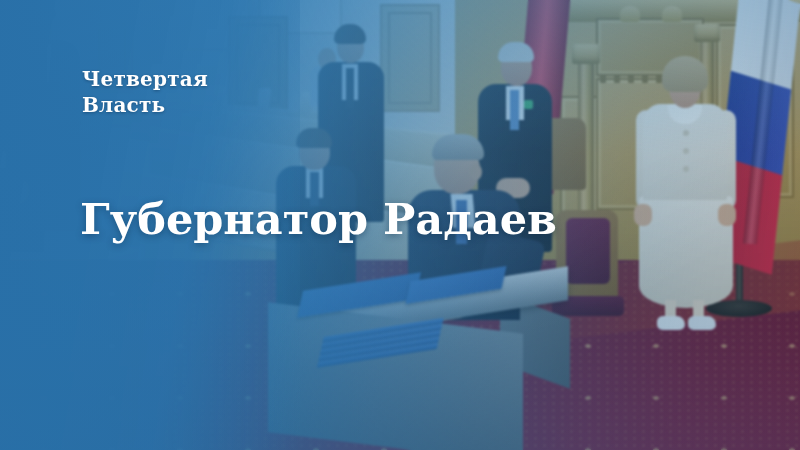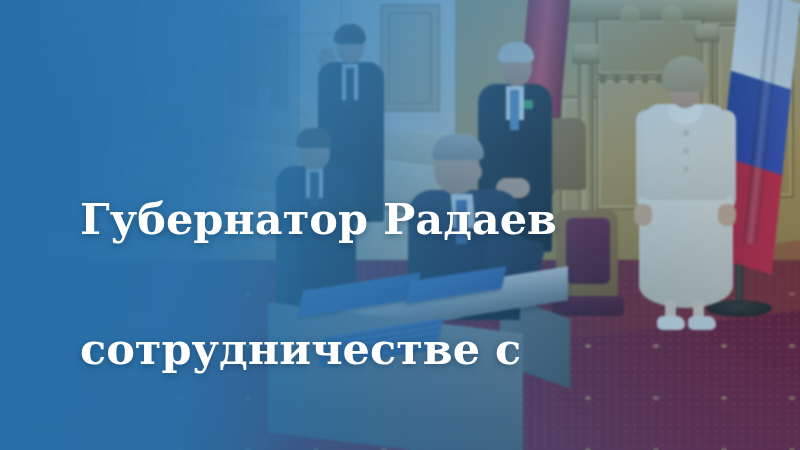--- a/index.html
+++ b/index.html
@@ -602,20 +602,22 @@
     </div>
 
     <div class="photo-blur"></div>
     <div class="photo-haze"></div>
   </div>
 
   <div class="overlay-blue"></div>
   <div class="overlay-vert"></div>
   <div class="overlay-leftwash"></div>
 
+  <div class="logo">Четвертая
+Власть</div>
 
   <h1 class="headline">
     <span>Губернатор Радаев</span><br>
     <br>
-    <span>сотрудничестве с</span><br>
+    <br>
   </h1>
 
 </div>
 
 </body></html>

